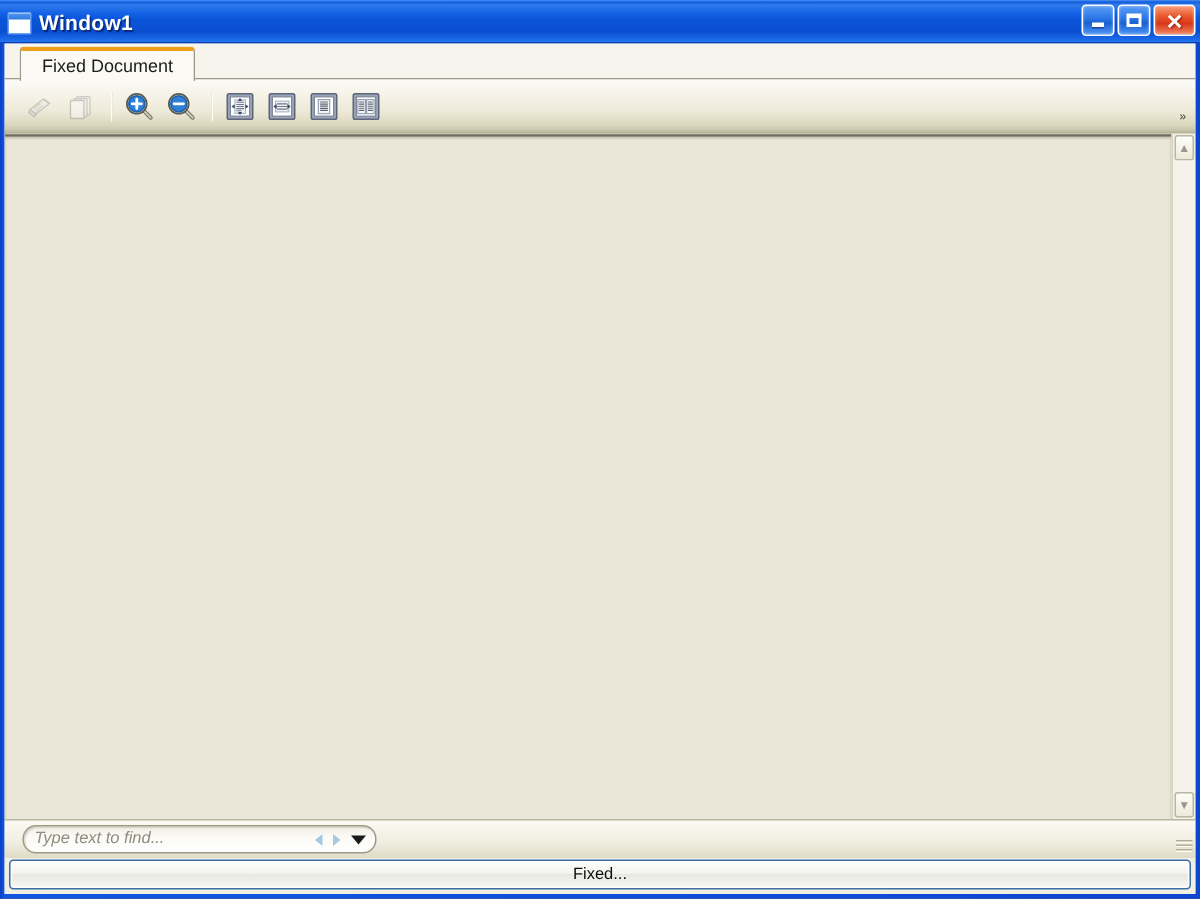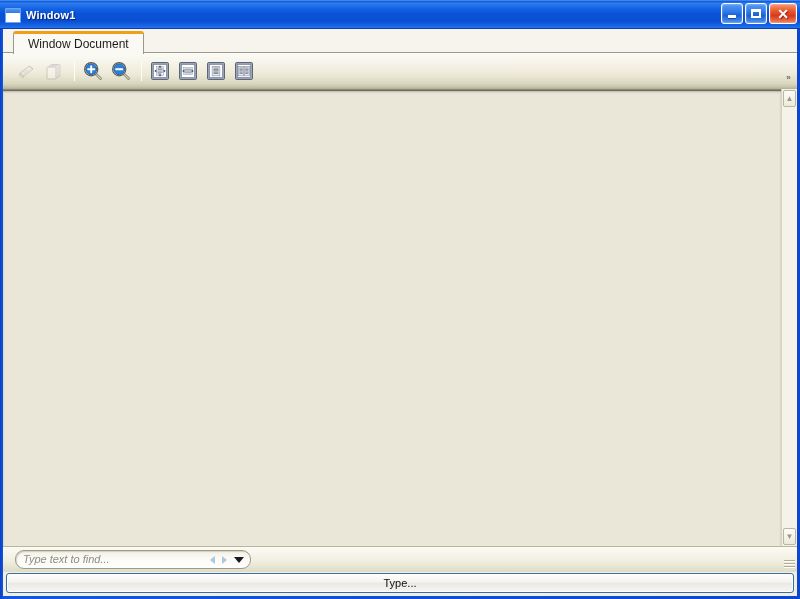--- a/index.html
+++ b/index.html
@@ -57,21 +57,21 @@
   .win-icon::before {
     content: "";
     position: absolute;
     left: 0; top: 0; right: 0;
     height: 4px;
     background: linear-gradient(to bottom, #4f96f0, #2f7ae0);
   }
 
   .win-title {
     color: #ffffff;
-    font-size: 11px;
+    font-size: 14px;
     font-weight: bold;
     letter-spacing: 0.2px;
     text-shadow: 1px 1px 1px rgba(0,0,40,.55);
     line-height: 16px;
   }
 
   .caption-buttons {
     position: absolute;
     right: 3px;
     top: 2px;
@@ -377,21 +377,21 @@
           <span class="close-mark">✕</span>
         </div>
       </div>
     </div>
   </div>
 
   <div class="client">
 
     <div class="tabstrip">
       <div class="tab">
-        <span>Window Document</span>
+        <span>Fixed Document</span>
       </div>
     </div>
 
     <div class="toolbar-tray">
 
       <div class="tb-btn">
         <svg class="icon disabled" width="20" height="20" viewBox="0 0 20 20">
           <path d="M4 12 L13 5 L17 8 L8 15 Z" fill="#e9e9e9" stroke="#8e8e8e" stroke-width=".8"></path>
           <path d="M4 12 L8 15 L7 17 L3 14 Z" fill="#c9c9c9" stroke="#8e8e8e" stroke-width=".8"></path>
           <path d="M13 5 L17 8" stroke="#7d7d7d" stroke-width=".8"></path>
@@ -521,18 +521,18 @@
       </div>
       <div class="resize-grip">
         <i></i>
           <i></i>
           <i></i>
       </div>
     </div>
 
     <div class="open-row">
       <div class="open-btn">
-        <span>Type...</span>
+        <span>Fixed...</span>
       </div>
     </div>
 
   </div>
 </div>
 
 </body></html>

